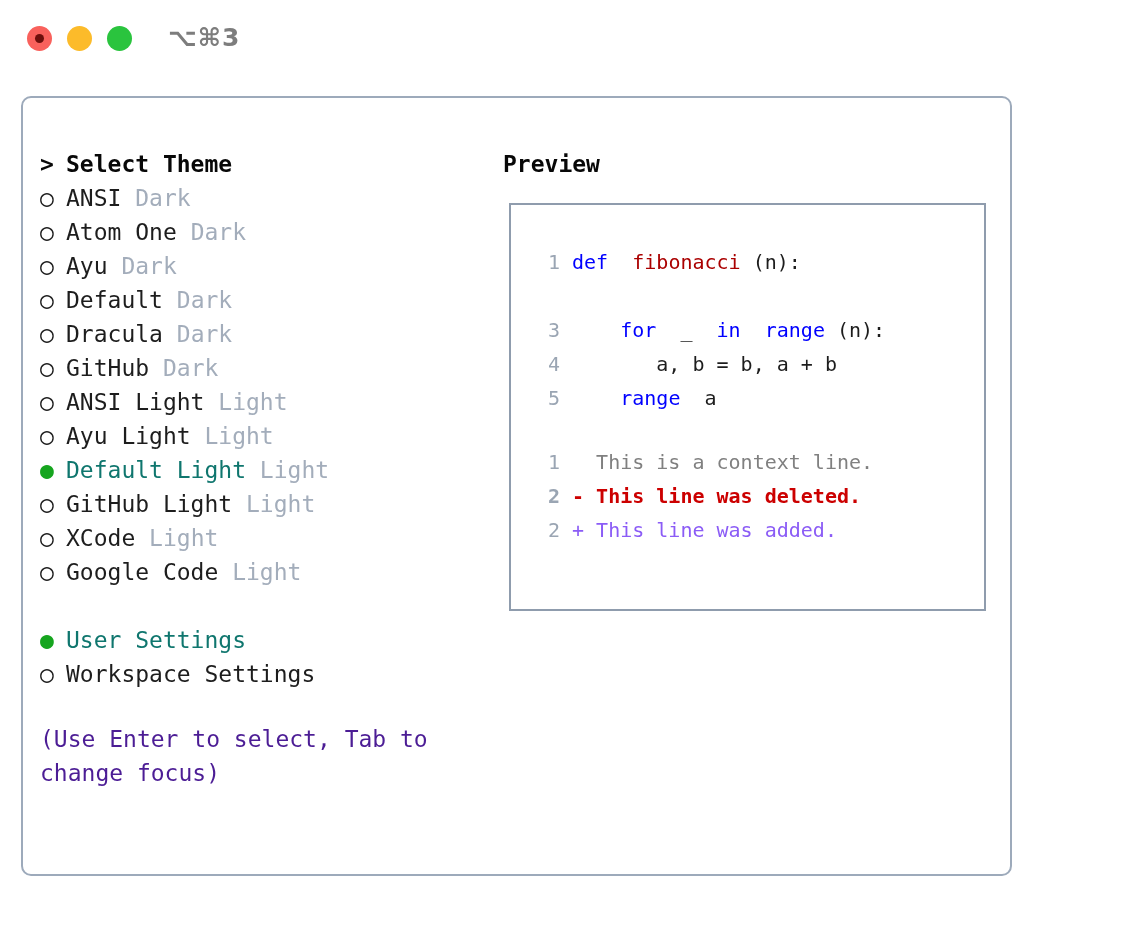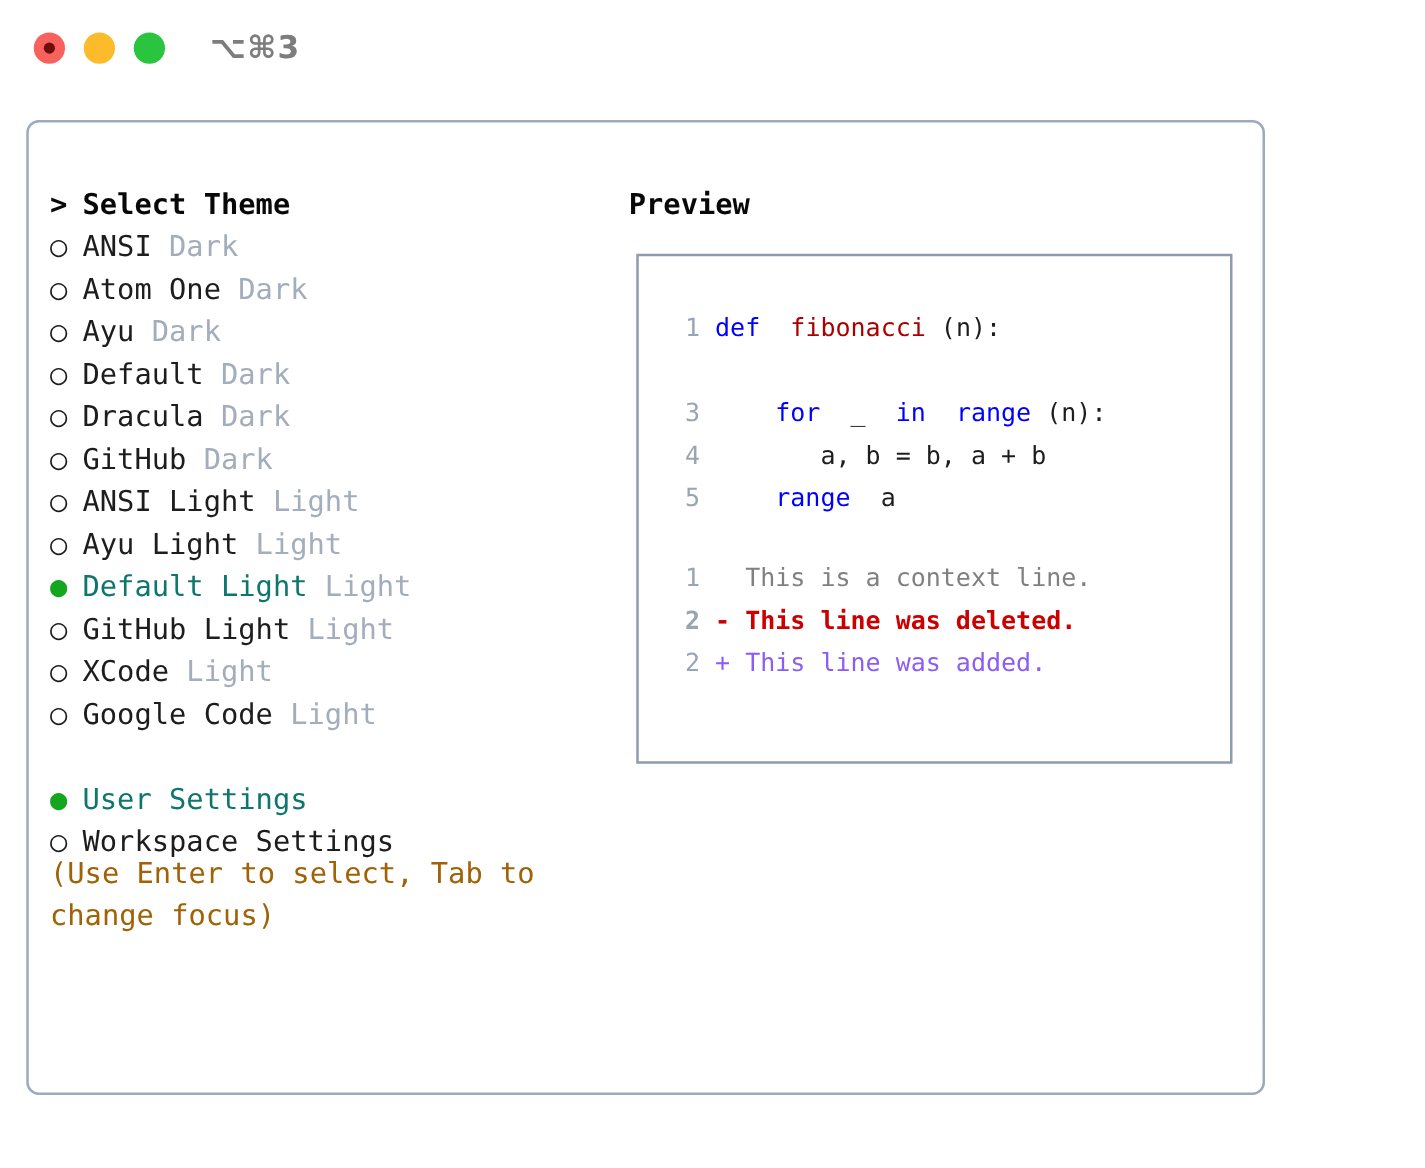--- a/index.html
+++ b/index.html
@@ -102,25 +102,25 @@
   }
   .hdr .marker { font-weight: bold; color: #080808; }
   .row.sel .label { color: #0f766e; }
   .label { color: #1d1d1d; }
   .suffix { color: #a3adbb; }
   .spacer { height: 34px; }
 
   #hint {
     position: absolute;
     left: 17px;
-    top: 584px;
+    top: 624px;
     width: 410px;
     font-size: 23px;
     line-height: 34px;
-    color: #a16207;
+    color: #4c1d95;
   }
 
   
   #right-col {
     position: absolute;
     left: 480px;
     top: 49px;
   }
   #preview-title {
     font-size: 23px;

